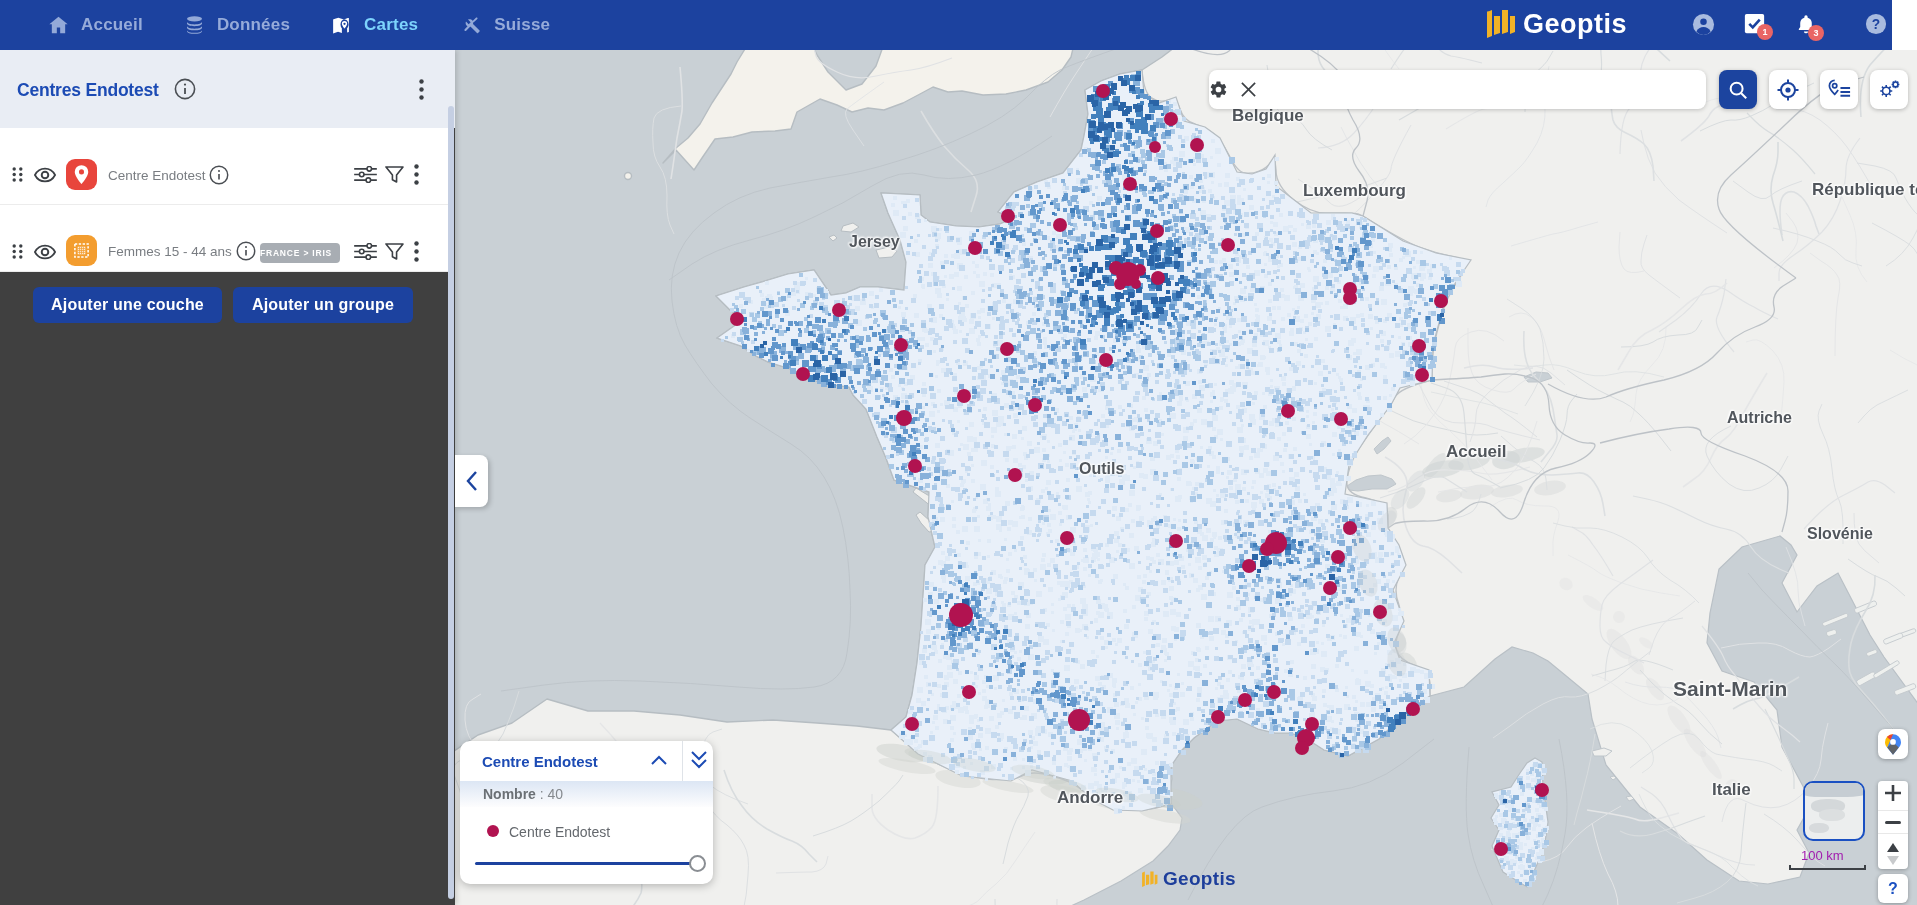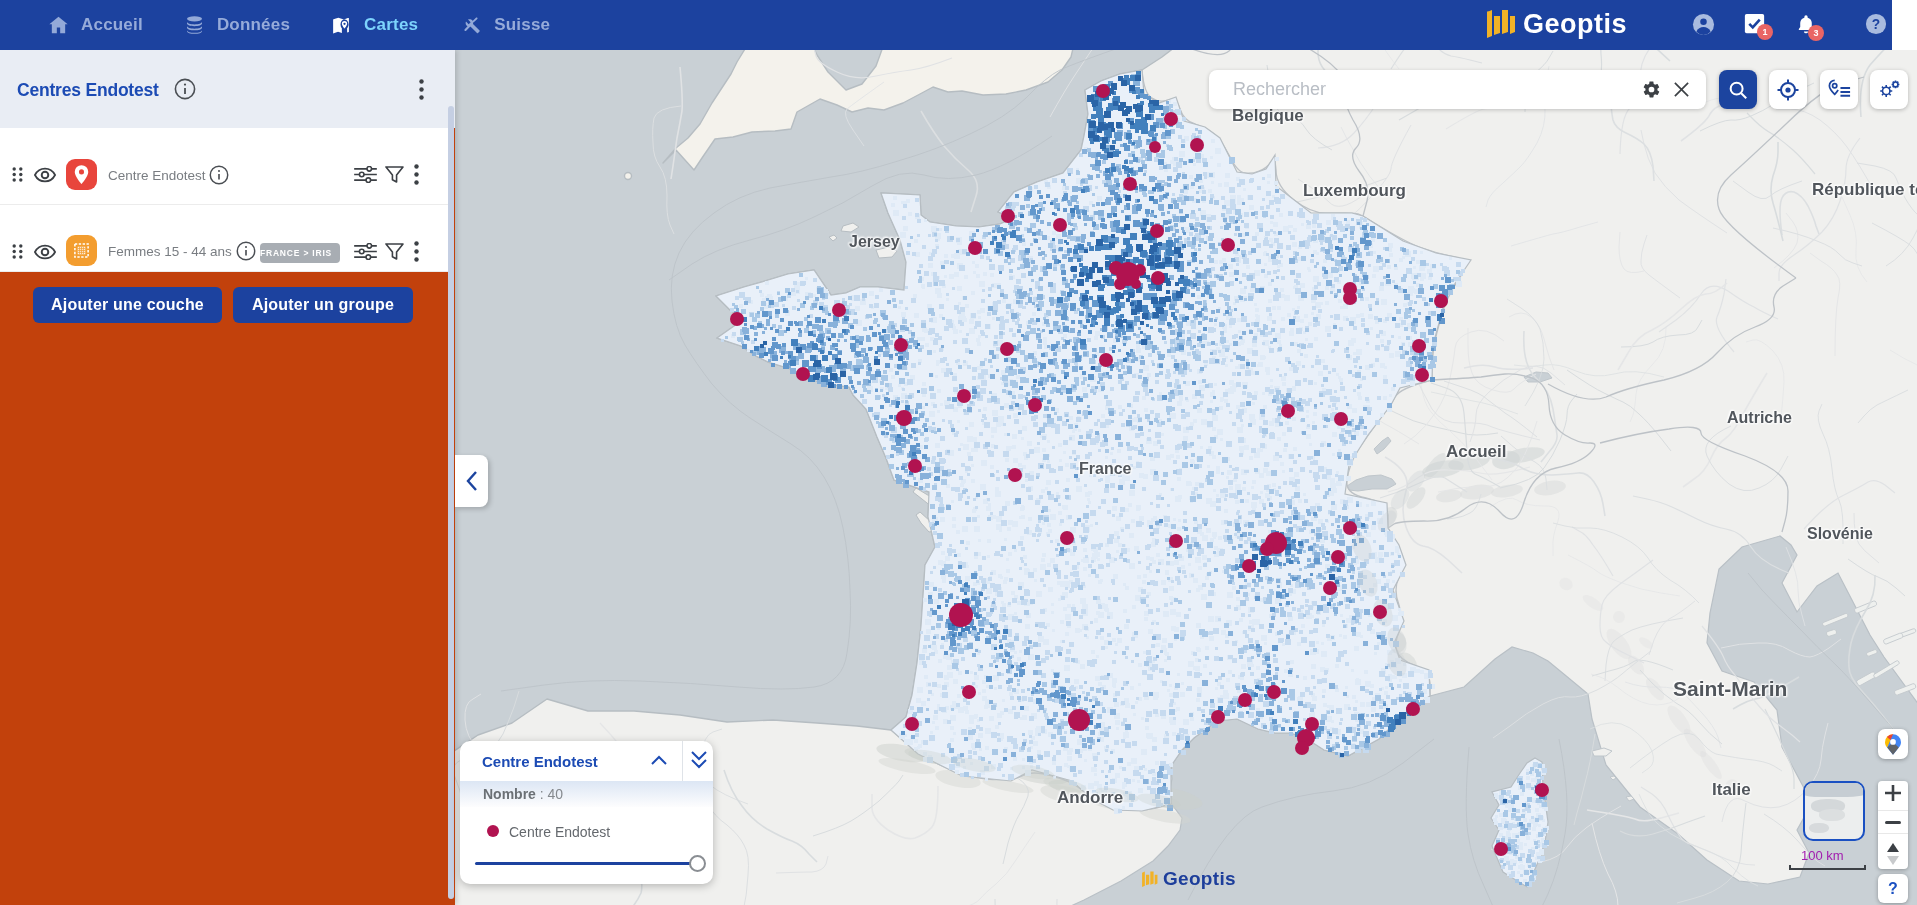--- a/index.html
+++ b/index.html
@@ -4,21 +4,21 @@
 *{margin:0;padding:0;box-sizing:border-box}
 html,body{width:1917px;height:905px;overflow:hidden;font-family:"Liberation Sans",sans-serif;background:#fff}
 .nav{position:absolute;left:0;top:0;width:1892px;height:50px;background:#1c429f;display:flex;align-items:center;z-index:30}
 .nav .item{display:flex;align-items:center;gap:12px;color:#96abd9;font-size:17px;font-weight:700;letter-spacing:.2px}
 .nav .item svg{display:block}
 .nav .item.active{color:#7dd3fc}
 .logo{position:absolute;left:1485px;top:6px;display:flex;align-items:center;gap:7px;z-index:35}
 .logo .txt{color:#fff;font-size:27px;font-weight:700;letter-spacing:.5px}
 .nico{position:absolute;top:13px;z-index:35}
 .badge{position:absolute;width:16px;height:16px;border-radius:50%;background:#e96565;color:#fff;font-size:9px;font-weight:700;display:flex;align-items:center;justify-content:center}
-.side{position:absolute;left:0;top:50px;width:455px;height:855px;background:#c2410c;z-index:20;box-shadow:2px 0 5px rgba(0,0,0,.15)}
+.side{position:absolute;left:0;top:50px;width:455px;height:855px;background:#404040;z-index:20;box-shadow:2px 0 5px rgba(0,0,0,.15)}
 .sidehead{position:absolute;left:0;top:0;width:455px;height:78px;background:#e9edf4}
 .sidehead .title{position:absolute;left:17px;top:30px;font-size:17.5px;font-weight:700;color:#1c4bb4;letter-spacing:-.2px}
 .row{position:absolute;left:0;width:449px;background:#fff}
 .lrow{border-bottom:1px solid #ececec}
 .gray-badge{position:absolute;background:#a8adb3;color:#fff;font-size:8.5px;font-weight:700;letter-spacing:.8px;padding:5px 0;border-radius:4px;width:80px;text-align:left}
 .btn{position:absolute;background:#1c429f;color:#fff;font-weight:700;font-size:16px;border-radius:6px;display:flex;align-items:center;justify-content:center;letter-spacing:.2px}
 .scrollbar{position:absolute;left:448px;top:56px;width:6px;height:793px;background:#c5cfe3;border-radius:3px}
 .mapwrap{position:absolute;left:455px;top:50px;width:1462px;height:855px;overflow:hidden;background:#c9d0d5}
 .mlabel{position:absolute;color:#51565c;font-weight:700;text-shadow:0 0 3px #fff,0 0 3px #fff,1px 1px 2px #fff,-1px -1px 2px #fff;white-space:nowrap;z-index:5}
 .searchbar{position:absolute;left:1209px;top:70px;width:497px;height:39px;background:#fff;border-radius:8px;box-shadow:0 1px 4px rgba(0,0,0,.2);z-index:25;display:flex;align-items:center}
@@ -400,21 +400,21 @@
       <circle cx="1413" cy="709" r="7" fill="#b11350"></circle>
       <circle cx="1542" cy="790" r="7" fill="#b11350"></circle>
       <circle cx="1501" cy="849" r="7" fill="#b11350"></circle>
       <circle cx="1128" cy="274" r="12" fill="#b11350"></circle>
 </svg>
 </div>
 
 <div class="mlabel" style="left:1232px;top:106px;font-size:17px">Belgique</div>
 <div class="mlabel" style="left:1303px;top:181px;font-size:17px">Luxembourg</div>
 <div class="mlabel" style="left:849px;top:233px;font-size:16px">Jersey</div>
-<div class="mlabel" style="left:1079px;top:460px;font-size:16px">France</div>
+<div class="mlabel" style="left:1079px;top:460px;font-size:16px">Outils</div>
 <div class="mlabel" style="left:1446px;top:442px;font-size:17px">Accueil</div>
 <div class="mlabel" style="left:1727px;top:409px;font-size:16px">Autriche</div>
 <div class="mlabel" style="left:1807px;top:525px;font-size:16px">Slovénie</div>
 <div class="mlabel" style="left:1673px;top:677px;font-size:21px">Saint-Marin</div>
 <div class="mlabel" style="left:1712px;top:780px;font-size:17px">Italie</div>
 <div class="mlabel" style="left:1057px;top:788px;font-size:17px">Andorre</div>
 <div class="mlabel" style="left:1812px;top:180px;font-size:17px">République tchèque</div>
 
 <div class="side">
  <div class="sidehead">
@@ -539,21 +539,20 @@
           <circle cx="2.5" cy="18.5" r="2.2"></circle>
         </svg>
       </div>
  </div>
  <div class="btn" style="left:33px;top:237px;width:189px;height:36px">Ajouter une couche</div>
  <div class="btn" style="left:233px;top:237px;width:180px;height:36px">Ajouter un groupe</div>
  <div class="scrollbar"></div>
 </div>
 
 <div class="searchbar">
- <span class="ph">Rechercher</span>
  <svg width="19" height="19" viewBox="0 0 24 24" fill="#3c4045" style="margin-right:12px">
       <path d="M19.4 13c0-.3.1-.6.1-1s0-.7-.1-1l2.1-1.6c.2-.2.3-.5.1-.7l-2-3.5c-.1-.2-.4-.3-.6-.2l-2.5 1a7.3 7.3 0 0 0-1.7-1L14.4 2.4c0-.2-.2-.4-.5-.4h-4c-.2 0-.4.2-.5.4L9 5a7.3 7.3 0 0 0-1.7 1l-2.5-1c-.2-.1-.5 0-.6.2l-2 3.5c-.1.2-.1.5.1.7L4.5 11c0 .3-.1.6-.1 1s0 .7.1 1l-2.1 1.6c-.2.2-.3.5-.1.7l2 3.5c.1.2.4.3.6.2l2.5-1a7.3 7.3 0 0 0 1.7 1l.4 2.6c0 .2.2.4.5.4h4c.2 0 .4-.2.5-.4l.4-2.6a7.3 7.3 0 0 0 1.7-1l2.5 1c.2.1.5 0 .6-.2l2-3.5c.1-.2.1-.5-.1-.7zM12 15.6A3.6 3.6 0 1 1 12 8.4a3.6 3.6 0 0 1 0 7.2z"></path>
     </svg>
  <svg width="17" height="17" viewBox="0 0 18 18" stroke="#3c4045" stroke-width="1.8" style="margin-right:16px">
       <path d="M2 2l14 14M16 2L2 16"></path>
     </svg>
 </div>
 <div class="sqbtn" style="left:1719px;top:70px;background:#1c449f">
     <svg width="22" height="22" viewBox="0 0 24 24" fill="none" stroke="#fff" stroke-width="2.2">
       <circle cx="10.5" cy="10.5" r="6.5"></circle>

